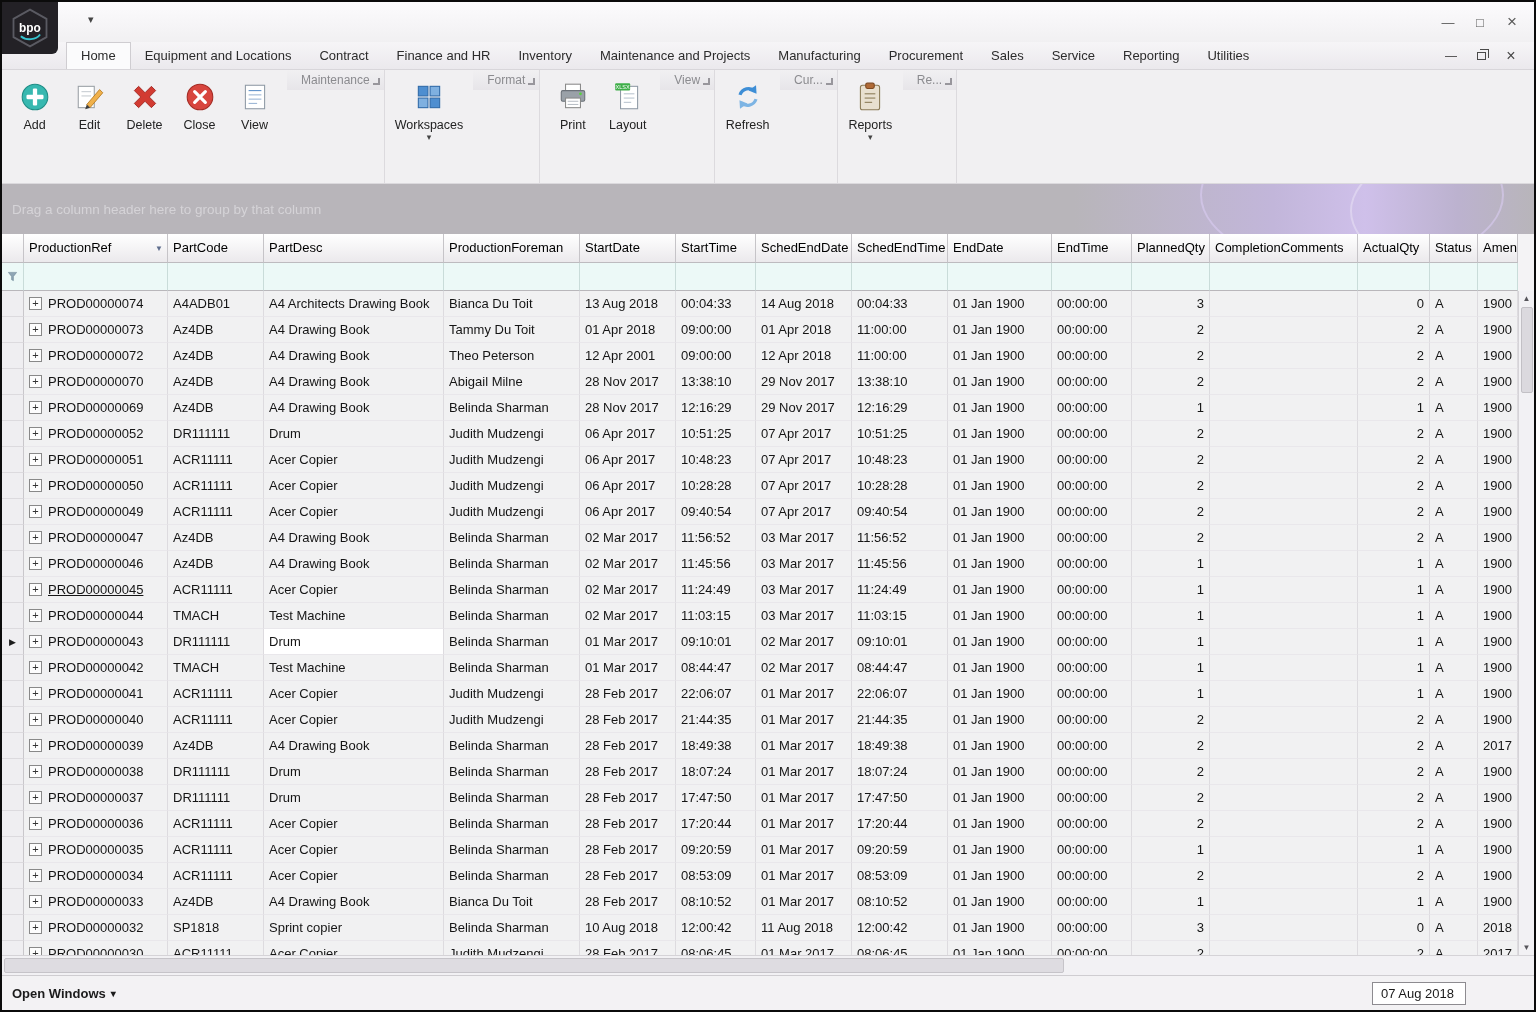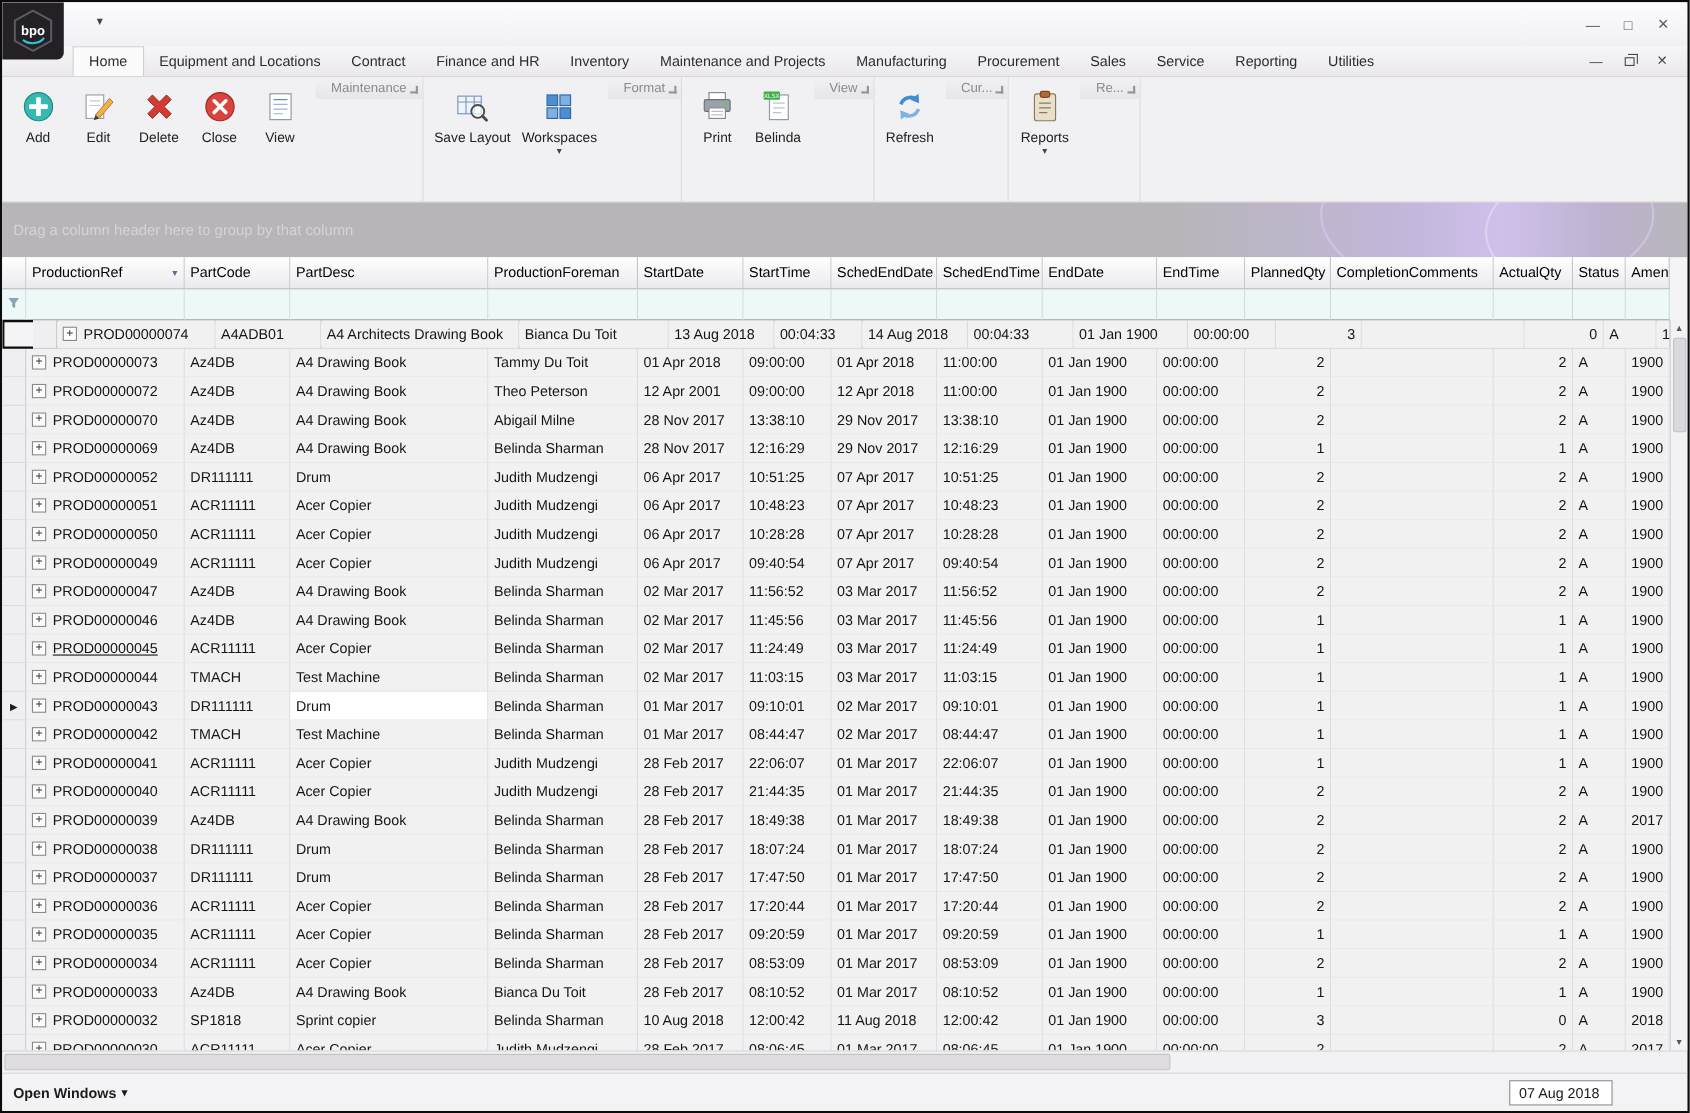--- a/index.html
+++ b/index.html
@@ -51,21 +51,21 @@
   .hcell{background:linear-gradient(#ffffff,#ebe9ec);border-right:1px solid #c6c4c8;border-bottom:1px solid #bdbbbf;font-size:13px;color:#000;padding:0 5px;line-height:28px;white-space:nowrap;overflow:hidden;position:relative;flex:0 0 auto;}
   .hcell .sort{position:absolute;right:4px;top:1px;font-size:8px;color:#5f6e8e;line-height:27px;}
   .gfilter{display:flex;height:28px;width:1516px;}
   .fcell{background:#ecf9f7;border-right:1px solid #c9dcd9;border-bottom:1px solid #b9b7bb;padding:0 5px;display:flex;align-items:center;flex:0 0 auto;}
   .grows{height:664px;overflow:hidden;position:relative;width:1516px;}
   .g-row{display:flex;height:26px;position:relative;width:1516px;}
   .cell{background:#f1f1f2;border-right:1px solid #dddbdf;border-bottom:1px solid #e9e7eb;padding:0 5px;font-size:13px;line-height:25px;white-space:nowrap;overflow:hidden;color:#151515;flex:0 0 auto;}
   .cell.right{text-align:right;}
   .cell.editing{background:#ffffff;}
   .ind{background:#efeef1;border-right:1px solid #c9c7cb;border-bottom:1px solid #dcdade;display:flex;align-items:center;justify-content:center;flex:0 0 auto;}
-  .g-row.selected{box-shadow:inset 0 0 0 2px #0c0c0c;z-index:2;padding-left:28px;}
+  .g-row.selected{box-shadow:inset 0 0 0 2px #0c0c0c;z-index:2;}
   .expander{display:inline-block;width:13px;height:13px;border:1px solid #898989;background:#fdfdfd;color:#333;font-size:11px;line-height:11px;text-align:center;margin-right:6px;vertical-align:middle;position:relative;top:-1px;}
   .focus-arrow{font-size:9px;color:#1c1c1c;}
 
   
   .vscroll{position:absolute;top:57px;right:0;width:16px;bottom:0;background:#f2f1f4;border-left:1px solid #d5d3d7;display:flex;flex-direction:column;align-items:center;}
   .vs-btn{height:15px;width:100%;display:flex;align-items:center;justify-content:center;font-size:8px;color:#56555a;}
   .vs-thumb{width:12px;height:86px;background:#dbd9de;border:1px solid #c2c0c5;border-radius:2px;margin-top:1px;}
   .vs-track{flex:1;}
   .hscroll{height:20px;background:#f2f1f4;border-top:1px solid #d5d3d7;position:relative;flex:0 0 auto;}
   .hs-thumb{position:absolute;left:2px;top:2px;height:15px;width:1060px;background:#dedce1;border:1px solid #c6c4c9;border-radius:2px;}
@@ -180,33 +180,20 @@
           <div class="rlabel">
             <span>Maintenance</span>
             <span class="launcher"></span>
           </div>
         </div>
         <div class="rgroup">
           <div class="rbuttons">
             <div class="rbtn">
               <div class="ric">
                 <svg viewBox="0 0 30 30">
-                  <rect x="3" y="6" width="20" height="15" fill="#eef3f9" stroke="#7d99c0"></rect>
-                  <line x1="3" y1="11" x2="23" y2="11" stroke="#7d99c0"></line>
-                  <line x1="10" y1="6" x2="10" y2="21" stroke="#7d99c0"></line>
-                  <line x1="17" y1="6" x2="17" y2="21" stroke="#7d99c0"></line>
-                  <circle cx="20" cy="19" r="5.5" fill="rgba(255,255,255,.65)" stroke="#4a4a4a" stroke-width="1.6"></circle>
-                  <line x1="24" y1="23" x2="27.5" y2="26.5" stroke="#4a4a4a" stroke-width="2.4" stroke-linecap="round"></line>
-                </svg>
-              </div>
-              <div class="lbl">Save Layout</div>
-            </div>
-            <div class="rbtn">
-              <div class="ric">
-                <svg viewBox="0 0 30 30">
                   <rect x="5" y="5" width="9" height="9" fill="#4e8ed0" stroke="#2f6aa8"></rect>
                   <rect x="16" y="5" width="9" height="9" fill="#7fb0e0" stroke="#2f6aa8"></rect>
                   <rect x="5" y="16" width="9" height="9" fill="#7fb0e0" stroke="#2f6aa8"></rect>
                   <rect x="16" y="16" width="9" height="9" fill="#4e8ed0" stroke="#2f6aa8"></rect>
                 </svg>
               </div>
               <div class="lbl">Workspaces</div>
               <div class="dd">▾</div>
             </div>
           </div>
@@ -234,21 +221,21 @@
               <div class="ric">
                 <svg viewBox="0 0 30 30">
                   <rect x="8" y="5" width="16" height="21" fill="#fff" stroke="#8f9aa5"></rect>
                   <line x1="11" y1="12" x2="21" y2="12" stroke="#b9c4cf"></line>
                   <line x1="11" y1="16" x2="21" y2="16" stroke="#b9c4cf"></line>
                   <line x1="11" y1="20" x2="18" y2="20" stroke="#b9c4cf"></line>
                   <rect x="3" y="2" width="14" height="7" rx="1" fill="#3fae49"></rect>
                   <text x="10" y="7.6" font-size="5.2" fill="#fff" text-anchor="middle" font-family="Liberation Sans, sans-serif">XLSX</text>
                 </svg>
               </div>
-              <div class="lbl">Belinda</div>
+              <div class="lbl">Layout</div>
             </div>
           </div>
           <div class="rlabel">
             <span>View</span>
             <span class="launcher"></span>
           </div>
         </div>
         <div class="rgroup">
           <div class="rbuttons">
             <div class="rbtn">

